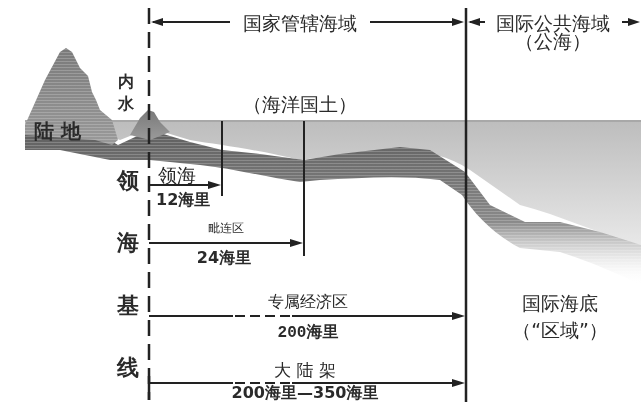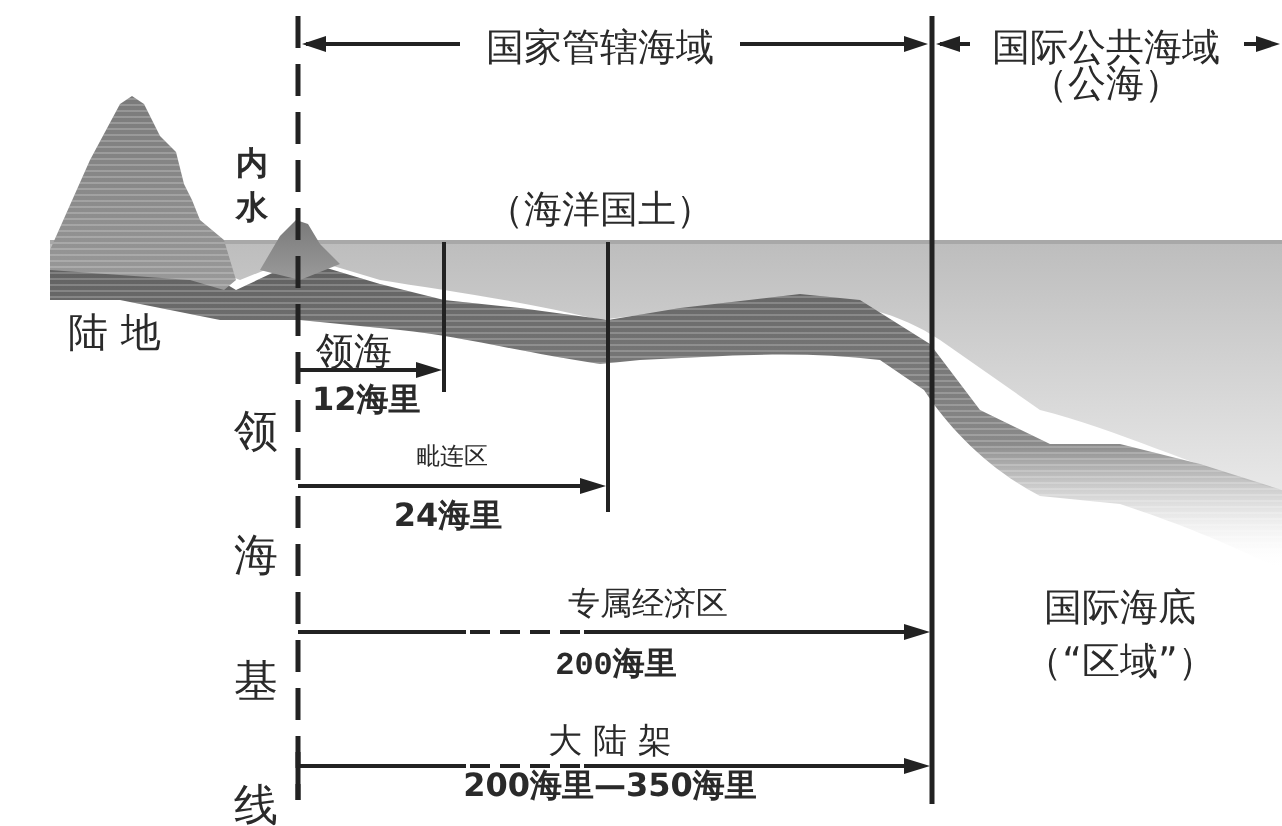--- a/index.html
+++ b/index.html
@@ -1,19 +1,19 @@
 <!DOCTYPE html>
 <html><head>
 <meta charset="utf-8">
 <style>
   html, body { margin: 0; padding: 0; background: #ffffff; }
   body { width: 641px; height: 413px; position: relative; overflow: hidden; font-family: "DejaVu Sans", sans-serif; color: #222; }
   .layer { position: absolute; left: 0; top: 0; }
   .lbl { position: absolute; white-space: nowrap; color: #2a2a2a; }
-  .big { font-size: 22px; font-weight: normal; margin-top: 35px; }
+  .big { font-size: 22px; font-weight: bold; }
   .mid { font-size: 19px; }
   .small { font-size: 16px; font-weight: bold; }
   .c { transform: translateX(-50%); }
 </style>
 </head>
 <body>
 
 <svg class="layer" width="641" height="413" viewBox="0 0 641 413">
   <defs>
     <linearGradient id="seaGrad" x1="0" y1="0" x2="0" y2="1">
@@ -93,20 +93,20 @@
 <div class="lbl big" style="left:117px; top:228px;">海</div>
 <div class="lbl big" style="left:117px; top:291px;">基</div>
 <div class="lbl big" style="left:117px; top:353px;">线</div>
 
 <div class="lbl mid" style="left:158px; top:163px;">领海</div>
 <div class="lbl small" style="left:156px; top:190px;">12海里</div>
 
 <div class="lbl c" style="left:226px; top:220px; font-size:12px;">毗连区</div>
 <div class="lbl small c" style="left:224px; top:248px;">24海里</div>
 
-<div class="lbl c" style="left:308px; top:292px; font-size:16px;margin-left:16px;">专属经济区</div>
+<div class="lbl c" style="left:308px; top:292px; font-size:16px;">专属经济区</div>
 <div class="lbl small c" style="left:308px; top:322px;font-family:Liberation Mono, monospace;">200海里</div>
 
 <div class="lbl c" style="left:305px; top:359px; font-size:17px;">大 陆 架</div>
 <div class="lbl small c" style="left:305px; top:383px;">200海里—350海里</div>
 
 <div class="lbl mid c" style="left:560px; top:291px;">国际海底</div>
 <div class="lbl mid c" style="left:560px; top:318px;">（“区域”）</div>
 
 </body></html>

